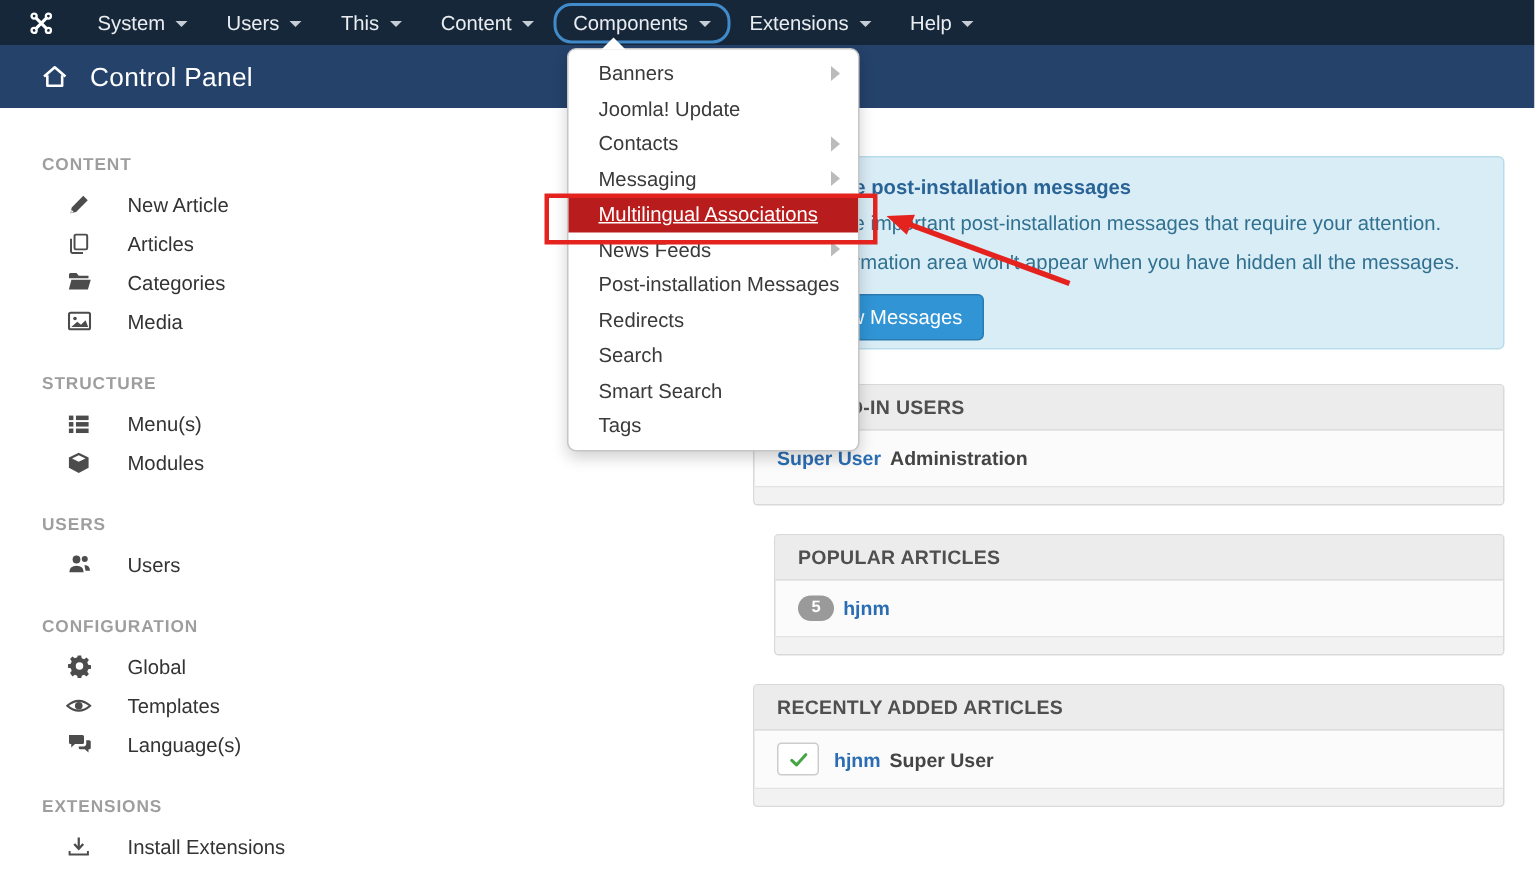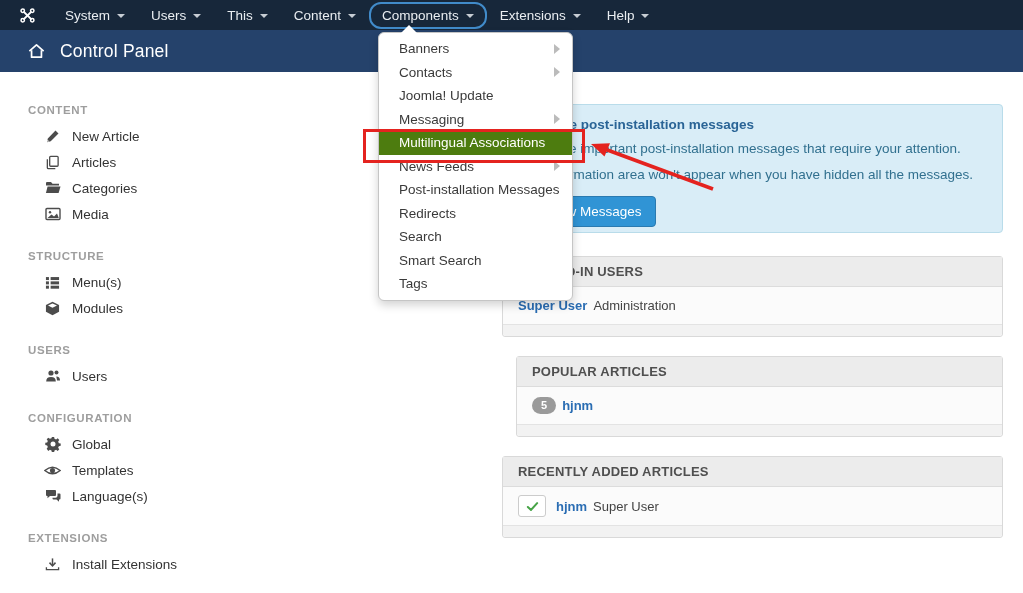--- a/index.html
+++ b/index.html
@@ -21,21 +21,21 @@
   .appbar { position:absolute; left:0; top:30px; width:1023px; height:42px;
     background:#25426b; display:flex; align-items:center; color:#fff; z-index:5; }
   .appbar .ttl { font-size:17.5px; margin-left:14px; letter-spacing:.2px; }
   .home-ic { margin-left:27px; display:flex; }
 
   
   .sidebar { position:absolute; left:0; top:72px; width:250px; padding-top:32px; z-index:1; }
   .sb-section { margin-bottom:23px; }
   .sb-head { color:#9e9e9e; font-size:11.5px; font-weight:bold; letter-spacing:.6px;
     padding-left:28px; margin-bottom:7px; }
-  .sb-item { display:flex; align-items:center; gap:11px; height:26px;
+  .sb-item { display:flex; align-items:center; gap:24px; height:26px;
     padding-left:44px; color:#333; font-size:13.5px; cursor:pointer; }
   .sb-item .ic { width:17px; display:flex; justify-content:center; color:#4c4c4c; flex:none; }
 
   
   .main { position:absolute; left:502px; top:72px; right:0; bottom:0; z-index:1; }
 
   .infobox { position:absolute; left:0; top:32px; right:0; height:129px;
     background:#d9edf7; border:1px solid #b9dcea; border-radius:4px; padding:12px 15px; }
   .infobox .ib-title { color:#2a6496; font-weight:bold; font-size:13.5px; margin-bottom:9px; }
   .infobox .ib-line { color:#31708f; font-size:13.5px; margin-bottom:11px; }
@@ -48,38 +48,38 @@
   .panel-head { height:30px; background:#ececec; border-bottom:1px solid #dcdcdc;
     display:flex; align-items:center; padding-left:15px; color:#4f4f4f;
     font-size:13px; font-weight:bold; letter-spacing:.2px; }
   .panel-row { display:flex; align-items:center; gap:6px; padding:0 15px;text-align:right; }
   .panel-foot { height:12px; background:#f2f2f2; border-top:1px solid #e3e3e3;
     border-radius:0 0 3px 3px; }
   .p-users { top:184px; } .p-users .panel-row { height:37px; }
   .p-pop   { top:284px;margin-left:14px; } .p-pop .panel-row { height:37px; }
   .p-rec   { top:384px; } .p-rec .panel-row { height:38px; }
   .lnk { color:#2a6db3; font-weight:bold; font-size:13px; text-decoration:none; cursor:pointer; }
-  .plain { color:#444; font-size:13px; }
+  .plain { color:#444; font-size:13px;font-weight:bold; }
   .badge { background:#9a9a9a; color:#fff; font-size:11px; font-weight:bold;
     border-radius:10px; padding:3px 9px; line-height:1; }
   .checkbtn { width:28px; height:22px; background:#fff; border:1px solid #ccc;
     border-radius:3px; display:inline-flex; align-items:center; justify-content:center;
     cursor:pointer; }
 
   
   .dropdown { position:absolute; left:378px; top:32px; width:195px; z-index:20;
     background:#fff; border:1px solid #c5c5c5; border-radius:6px;
     box-shadow:0 4px 10px rgba(0,0,0,.18); padding:4px 0; }
   .dropdown:before { content:""; position:absolute; left:22px; top:-8px; width:0; height:0;
     border-left:8px solid transparent; border-right:8px solid transparent;
     border-bottom:8px solid #fff; }
   .dd-item { height:23.5px; display:flex; align-items:center; padding:0 10px 0 20px;
     font-size:13.5px; color:#3a3a3a; cursor:pointer; }
   .dd-item .dd-lbl { flex:1; }
-  .dd-item.hl { background:#4d7c0f; color:#fff; }
+  .dd-item.hl { background:#b91c1c; color:#fff;text-decoration:underline; }
   .sub-arrow { width:0; height:0; border-top:5px solid transparent;
     border-bottom:5px solid transparent; border-left:6px solid #bbb; margin-right:2px; }
 
   
   .anno-box { position:absolute; left:363px; top:129px; width:222px; height:34px;
     border:3px solid #e4231f; z-index:40; pointer-events:none; }
   .anno-arrow { position:absolute; left:580px; top:135px; z-index:40; pointer-events:none; }
 </style>
 </head>
 <body>
@@ -306,25 +306,25 @@
       <div class="panel-foot"></div>
     </div>
   </div>
 
   <div class="dropdown">
     <div class="dd-item">
       <span class="dd-lbl">Banners</span>
       <span class="sub-arrow"></span>
     </div>
     <div class="dd-item">
+      <span class="dd-lbl">Joomla! Update</span>
+    </div>
+    <div class="dd-item">
       <span class="dd-lbl">Contacts</span>
       <span class="sub-arrow"></span>
-    </div>
-    <div class="dd-item">
-      <span class="dd-lbl">Joomla! Update</span>
     </div>
     <div class="dd-item">
       <span class="dd-lbl">Messaging</span>
       <span class="sub-arrow"></span>
     </div>
     <div class="dd-item hl">
       <span class="dd-lbl">Multilingual Associations</span>
     </div>
     <div class="dd-item">
       <span class="dd-lbl">News Feeds</span>

